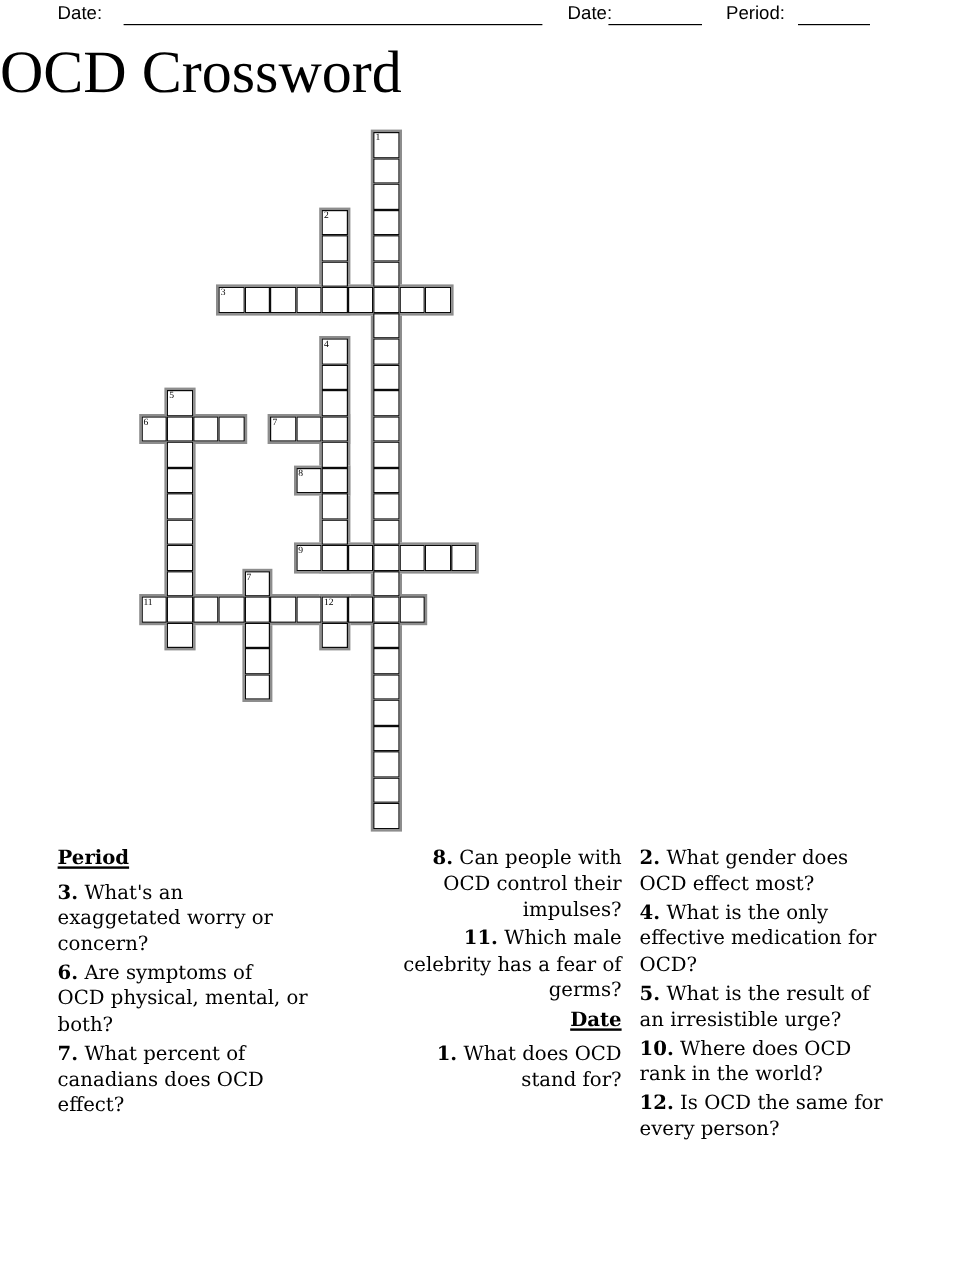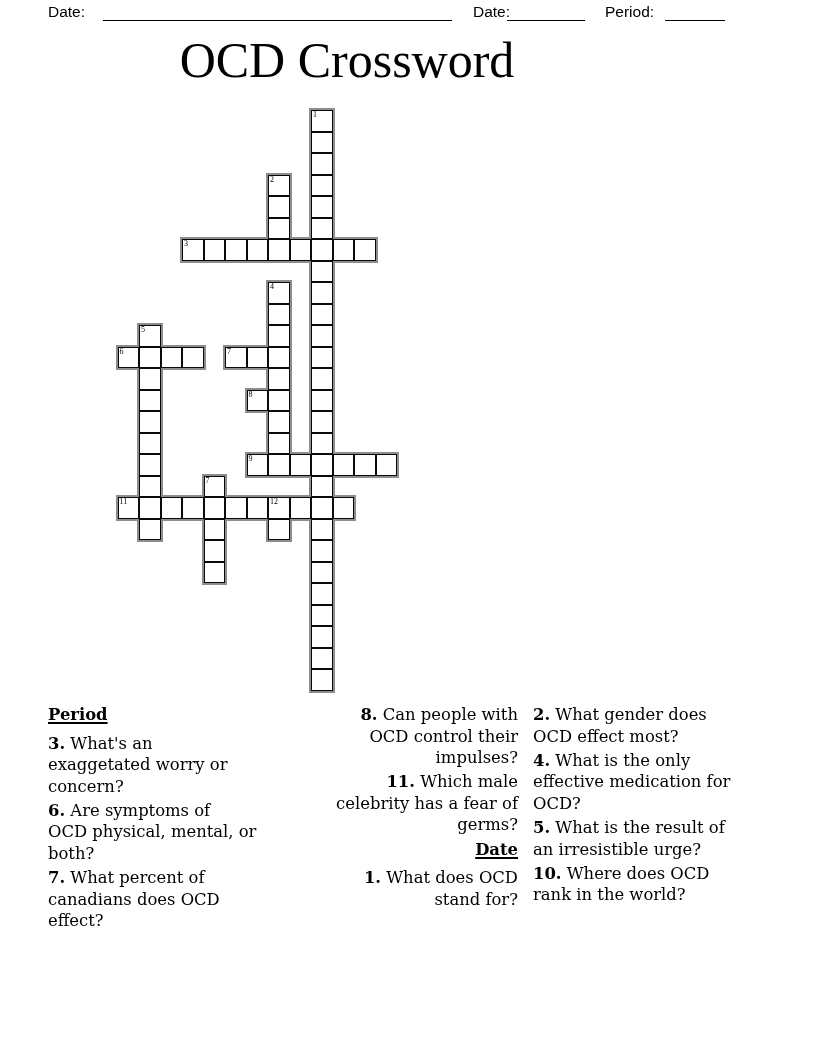--- a/index.html
+++ b/index.html
@@ -15,21 +15,21 @@
   }
   .lbl-name{left:48px;}
   .lbl-date{left:473px;}
   .lbl-period{left:605px;}
   .hline{position:absolute;height:1.6px;background:#000;top:19.5px;}
   .name-line{left:103px;width:349px;}
   .date-line{left:507px;width:78px;}
   .period-line{left:665px;width:60px;}
   
   .title{
-    position:absolute;top:34px;left:0;width:694px;text-align:center;
+    position:absolute;top:34px;left:0;width:694px;text-align:left;
     font-family:"Liberation Serif",serif;font-size:50px;line-height:52px;
     color:#000;
   }
   
   .grid{position:absolute;left:0;top:0;width:816px;height:700px;}
   .entry-outline{
     position:absolute;box-sizing:border-box;
     border:2px solid #8d8d8d;background:#fff;
   }
   .cell{
@@ -203,16 +203,17 @@
         <div class="clue"><span class="clue-num">8.</span> Can people with<br>OCD control their<br>impulses?</div>
         <div class="clue"><span class="clue-num">11.</span> Which male<br>celebrity has a fear of<br>germs?</div>
         <div class="clue-heading">Date</div>
         <div class="clue"><span class="clue-num">1.</span> What does OCD<br>stand for?</div>
       </div>
       <div class="clue-col clue-col-3">
         <div class="clue"><span class="clue-num">2.</span> What gender does<br>OCD effect most?</div>
         <div class="clue"><span class="clue-num">4.</span> What is the only<br>effective medication for<br>OCD?</div>
         <div class="clue"><span class="clue-num">5.</span> What is the result of<br>an irresistible urge?</div>
         <div class="clue"><span class="clue-num">10.</span> Where does OCD<br>rank in the world?</div>
+        <div class="clue"><span class="clue-num">12.</span> Is OCD the same for<br>every person?</div>
       </div>
     </div>
 
 </div>
 
 </body></html>

